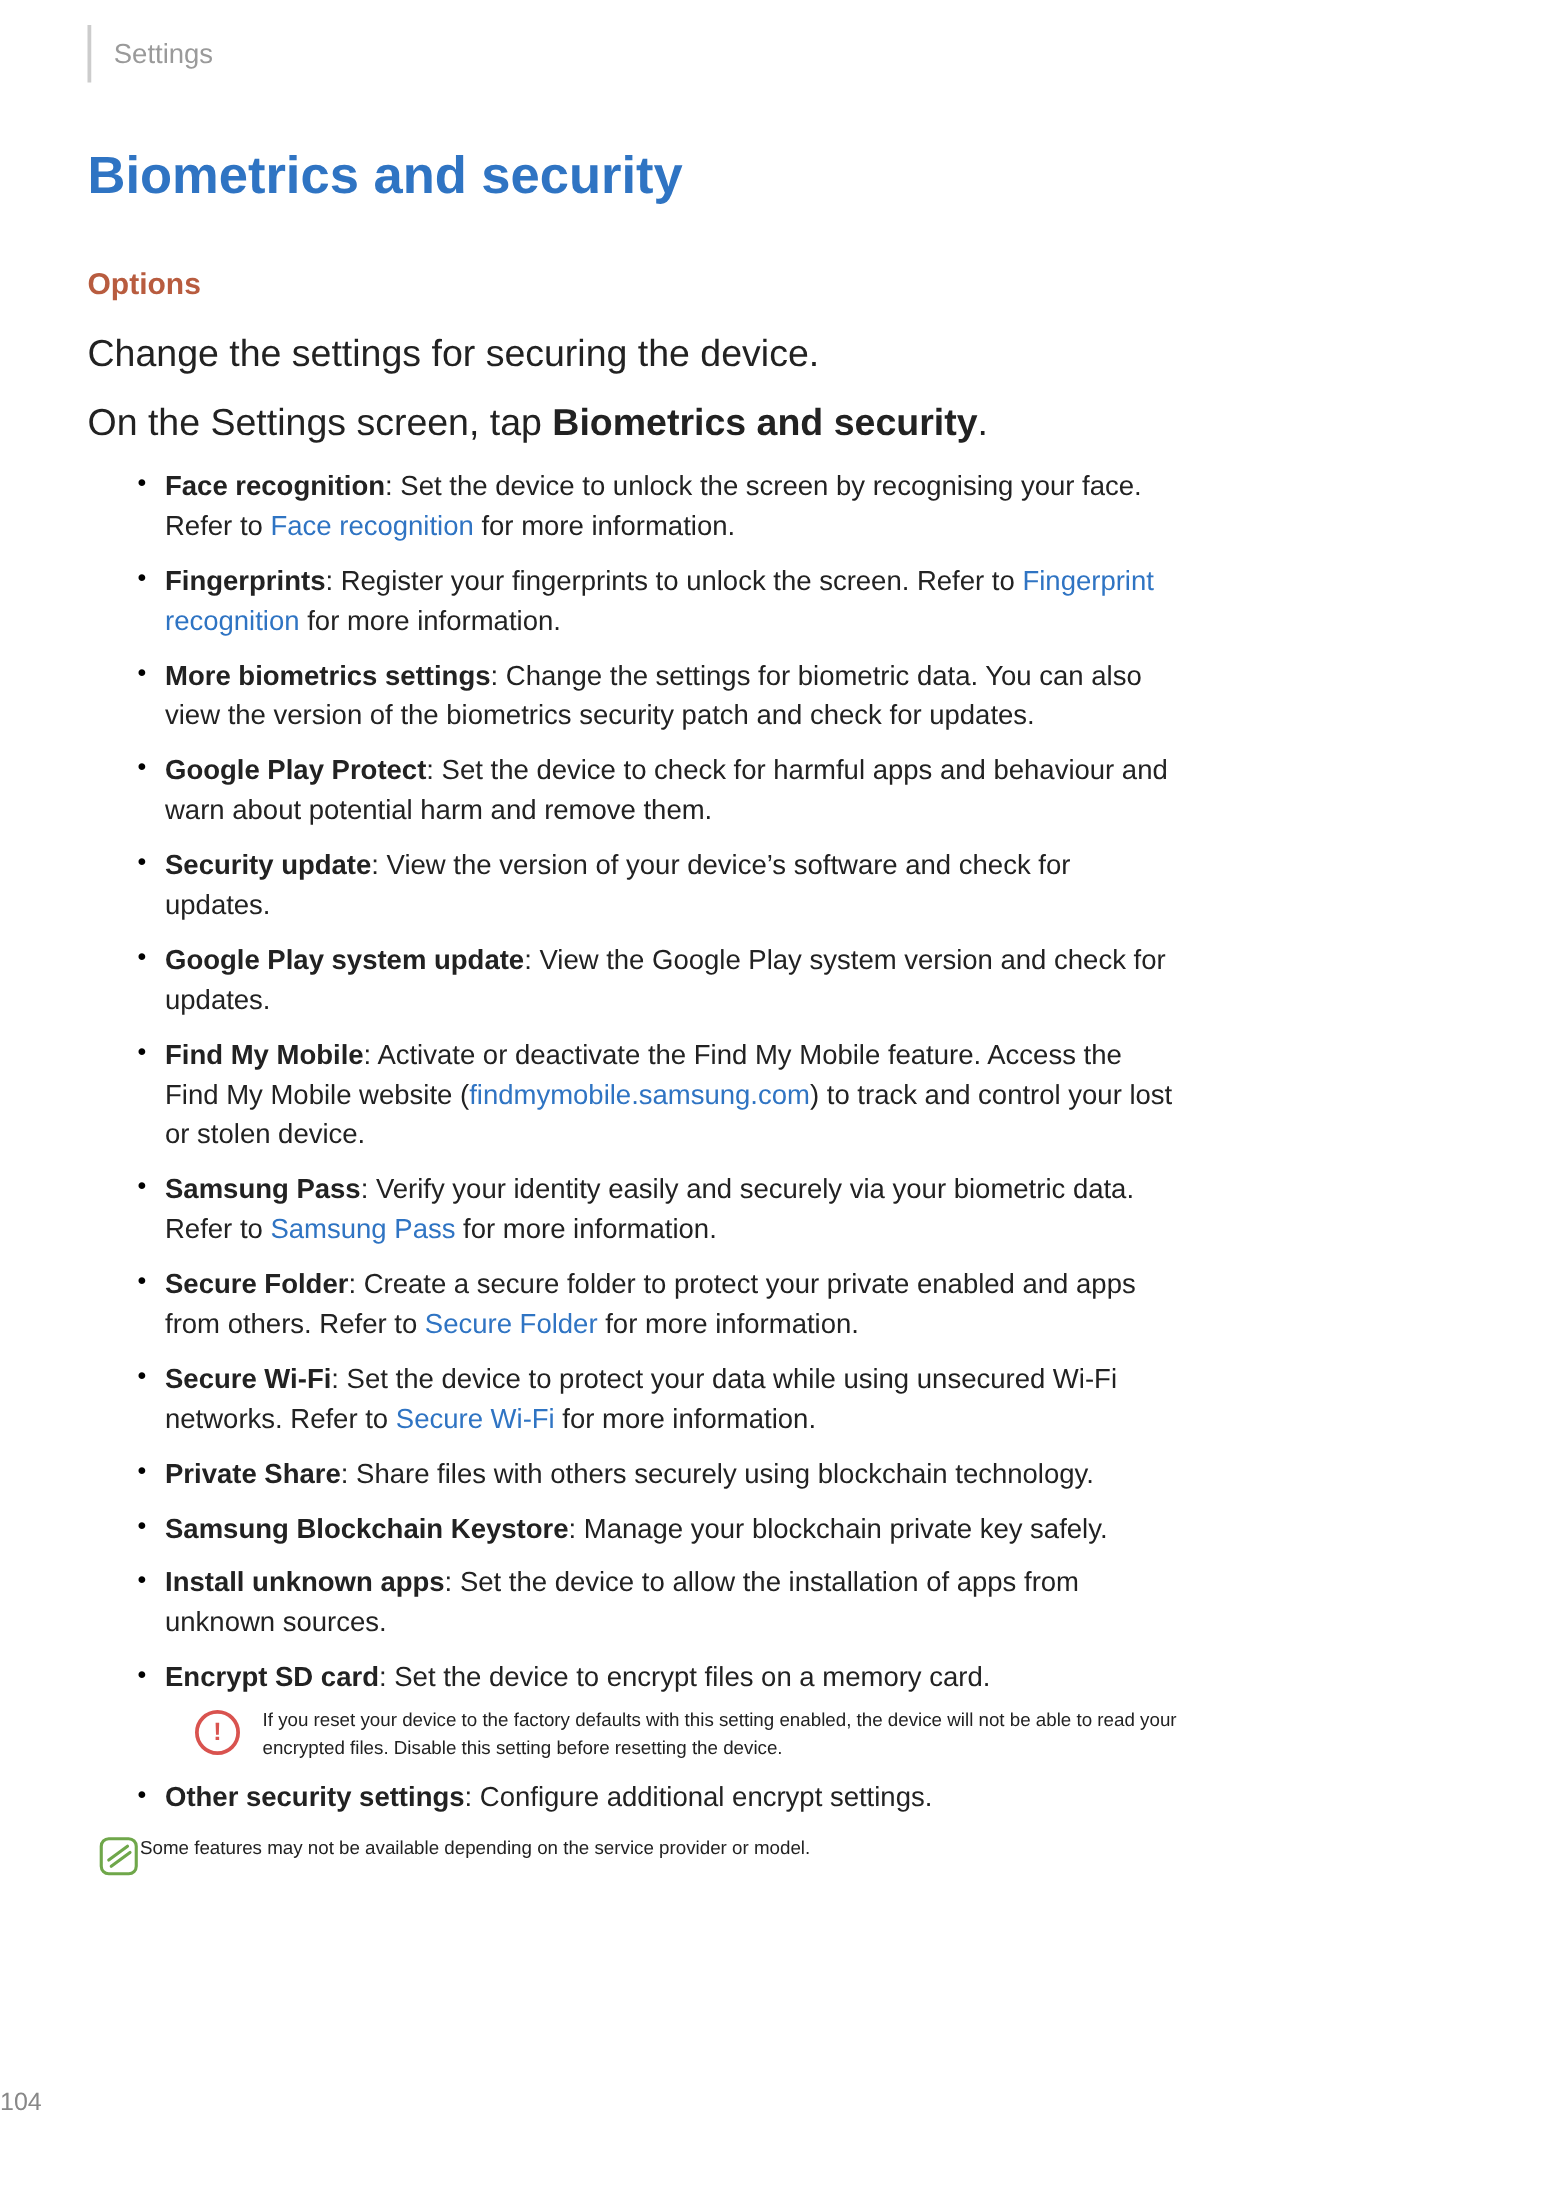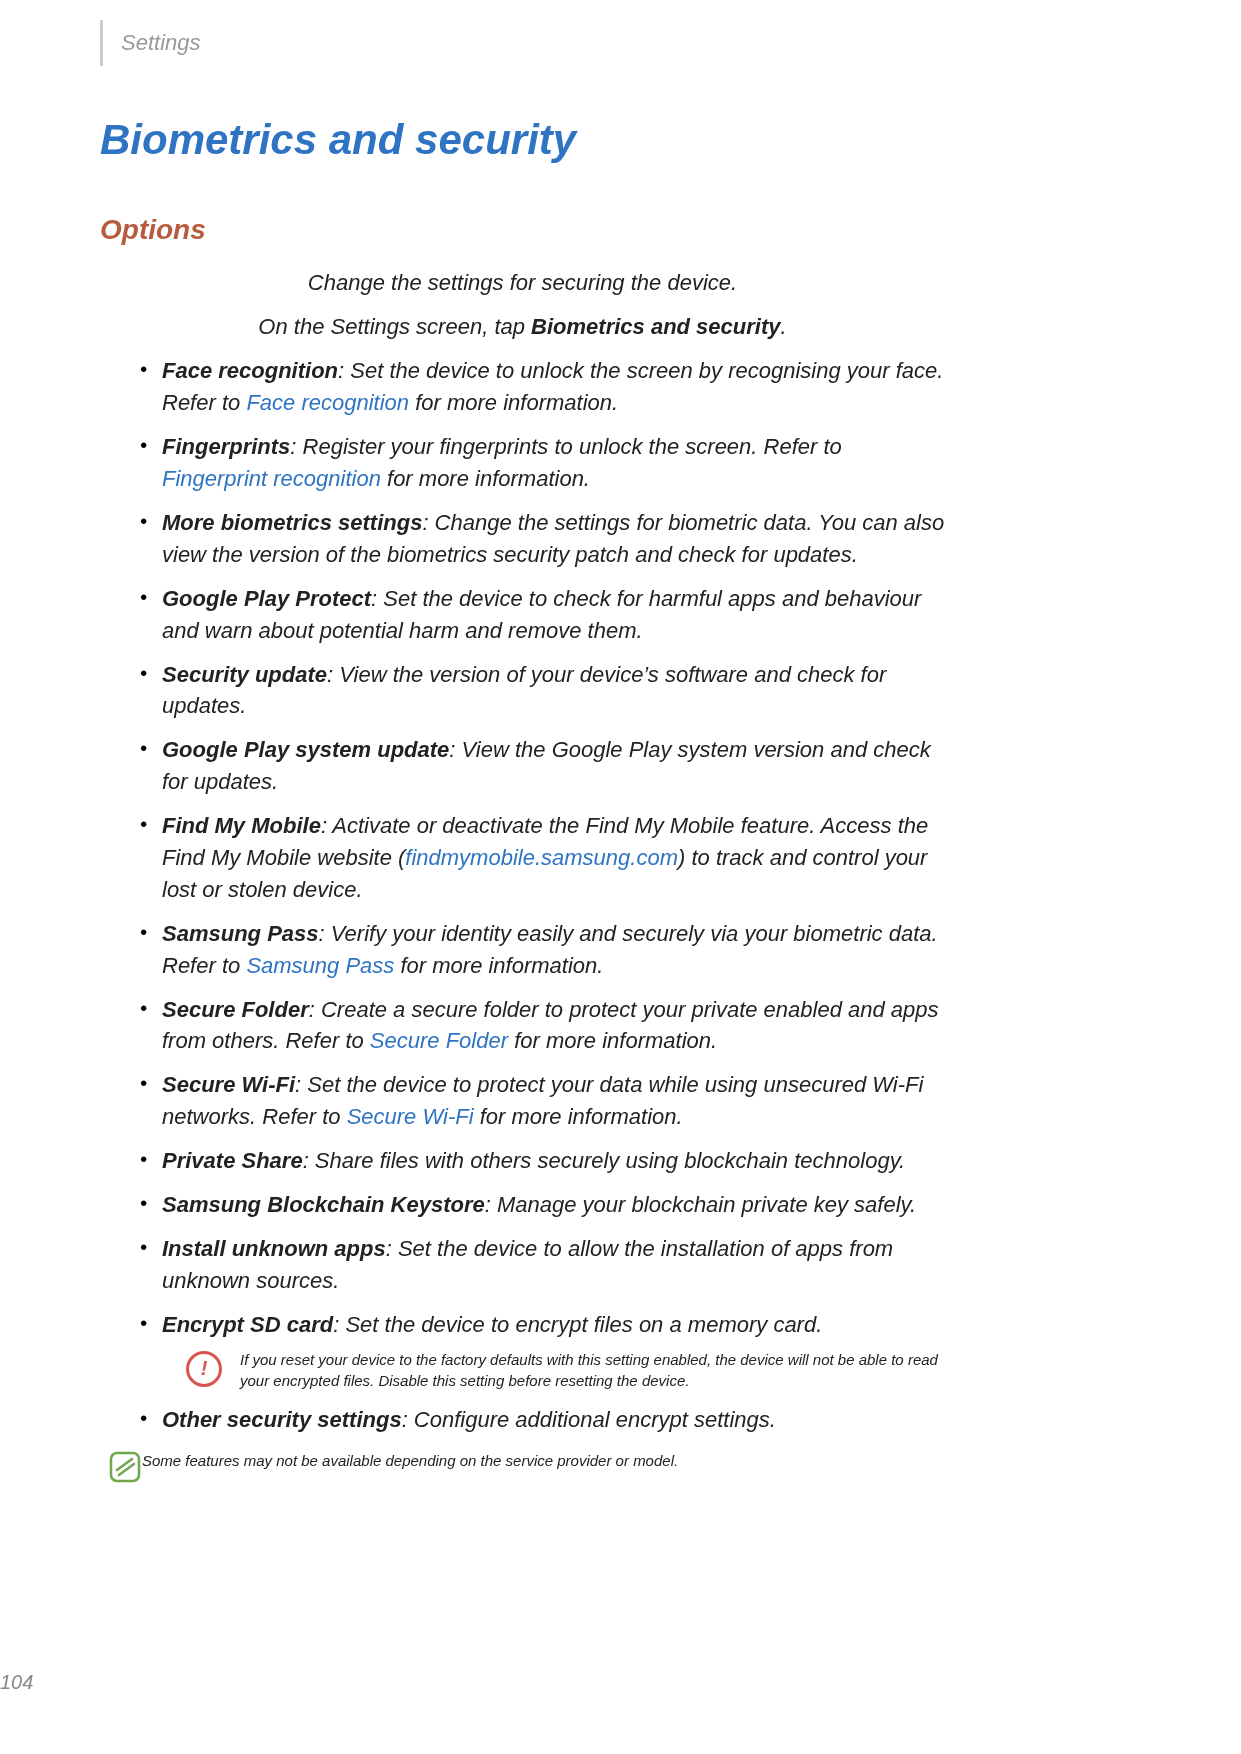--- a/index.html
+++ b/index.html
@@ -7,52 +7,50 @@
     padding: 0;
     background: #fff;
     font-family: "Segoe UI", "Helvetica Neue", Arial, sans-serif;
     color: #222;
     width: 1241px;
     height: 1754px;
     overflow: hidden;
   }
   .page {
     box-sizing: border-box;
-    padding: 20px 90px 0 100px;
+    padding: 20px 90px 0 70px;
     width: 1035px;
     height: 1754px;
     position: relative;
-    font-style: italic;
   }
   .crumb-wrap {
     border-left: 3px solid #ccc;
     padding: 10px 0 10px 18px;
     margin-bottom: 50px;
   }
   .crumb {
     color: #9a9a9a;
     font-size: 22px;
   }
   h1.title {
     color: #2f74c3;
     font-weight: 700;
     font-size: 42px;
     margin: 0 0 50px 0;
   }
   h2.subtitle {
     color: #b85c3f;
     font-weight: 700;
-    font-size: 28px;
+    font-size: 24px;
     margin: 0 0 22px 0;
   }
   p.body {
-    font-size: 22px;
+    font-size: 30px;
     margin: 0 0 14px 0;
     line-height: 1.35;
-    text-align: center;
   }
   .bold { font-weight: 700; }
   ul.top {
     list-style: none;
     margin: 6px 0 0 0;
     padding: 0 0 0 40px;
   }
   ul.top > li {
     position: relative;
     font-size: 22px;

